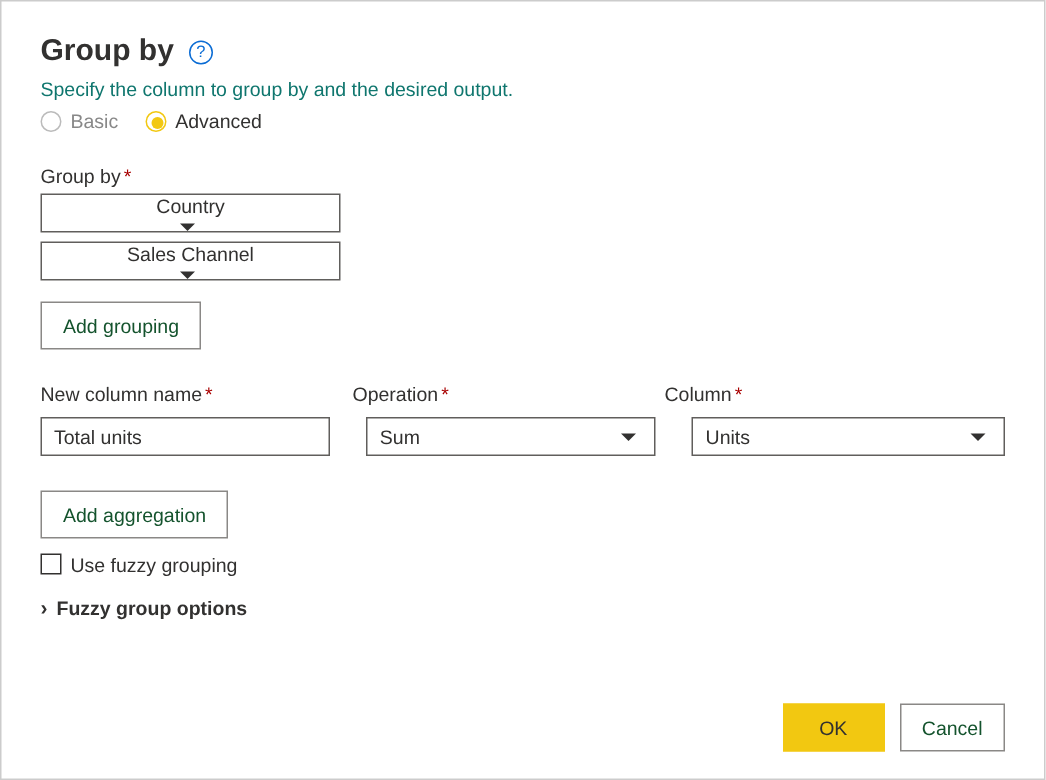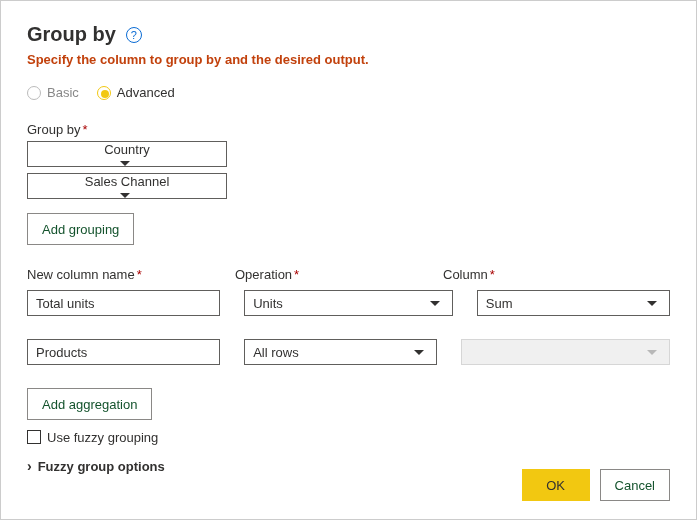--- a/index.html
+++ b/index.html
@@ -34,23 +34,22 @@
     border: 1px solid #0b6cd4;
     border-radius: 50%;
     color: #0b6cd4;
     font-size: 11px;
     line-height: 14px;
     text-align: center;
     display: inline-block;
   }
   .subtitle {
     font-size: 13px;
-    color: #c2410c;
-    margin-bottom: 18px;
-    font-weight: bold;
+    color: #0f766e;
+    margin-bottom: 6px;
   }
   .mode-row {
     display: flex;
     align-items: center;
     gap: 18px;
     margin-bottom: 22px;
     font-size: 13px;
   }
   .radio {
     display: flex;
@@ -242,43 +241,30 @@
     </div>
     <div class="col3 field-label">
       <span>Column</span><span class="req-star">*</span>
     </div>
   </div>
 
   <div class="agg-row">
     <div class="text-input col1">
       <input value="Total units" style="">
     </div>
+    <div class="select col2">
+      <span>Sum</span>
+      <span class="chev"></span>
+    </div>
     <div class="select col3">
       <span>Units</span>
       <span class="chev"></span>
     </div>
-    <div class="select col2">
-      <span>Sum</span>
-      <span class="chev"></span>
-    </div>
-  </div>
-
-  <div class="agg-row">
-    <div class="text-input col1">
-      <input value="Products" style="">
-    </div>
-    <div class="select col2">
-      <span>All rows</span>
-      <span class="chev"></span>
-    </div>
-    <div class="select col3 disabled">
-      <span></span>
-      <span class="chev"></span>
-    </div>
-  </div>
+  </div>
+
 
   <div class="btn-row-small" style="margin-bottom:10px;">
     <button class="btn">
       <span>Add aggregation</span>
     </button>
   </div>
 
   <div class="checkbox-row">
     <span class="checkbox"></span>
     <span>Use fuzzy grouping</span>

